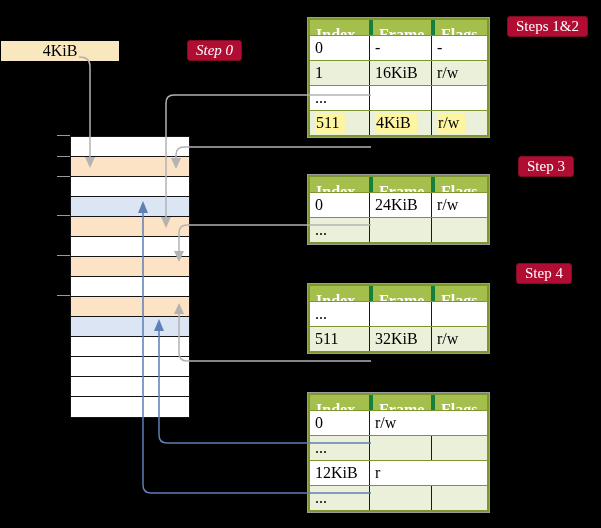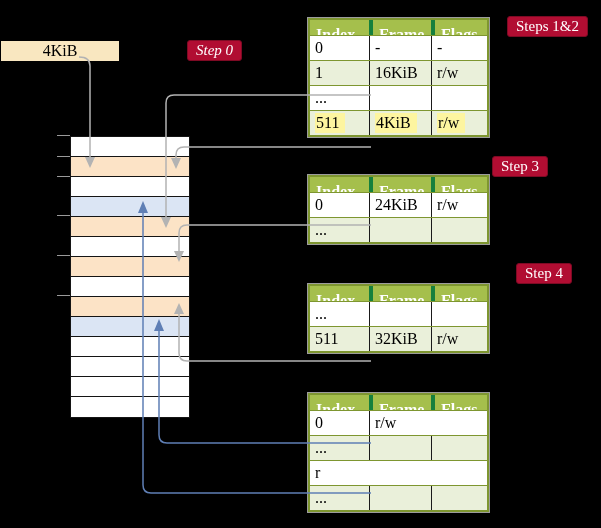--- a/index.html
+++ b/index.html
@@ -45,21 +45,21 @@
 </style>
 </head>
 <body>
 
 <div id="canvas">
 
   <div class="framebox">4KiB</div>
 
   <div class="badge" style="left:187px;top:40px;font-style:italic;">Step 0</div>
   <div class="badge" style="left:507px;top:16px;">Steps 1&amp;2</div>
-  <div class="badge" style="left:492px;top:156px;text-align:center;">Step 3</div>
+  <div class="badge" style="left:518px;top:156px;text-align:center;">Step 3</div>
   <div class="badge" style="left:516px;top:263px;">Step 4</div>
 
   <div class="memstack">
     <div class="mrow" data-fill="white"></div>
     <div class="mrow" data-fill="peach"></div>
     <div class="mrow" data-fill="white"></div>
     <div class="mrow" data-fill="blue"></div>
     <div class="mrow" data-fill="peach"></div>
     <div class="mrow" data-fill="white"></div>
     <div class="mrow" data-fill="peach"></div>
@@ -151,20 +151,21 @@
     <div class="trow" data-fill="white">
       <div class="td">0</div>
       <div class="td">r/w</div>
     </div>
     <div class="trow" data-fill="green">
       <div class="td">...</div>
       <div class="td"></div>
       <div class="td"></div>
     </div>
     <div class="trow" data-fill="white">
+      <div class="td">12KiB</div>
       <div class="td">r</div>
     </div>
     <div class="trow" data-fill="green">
       <div class="td">...</div>
       <div class="td"></div>
       <div class="td"></div>
     </div>
   </div>
 
   <svg id="overlay" width="601" height="528" viewBox="0 0 601 528">

